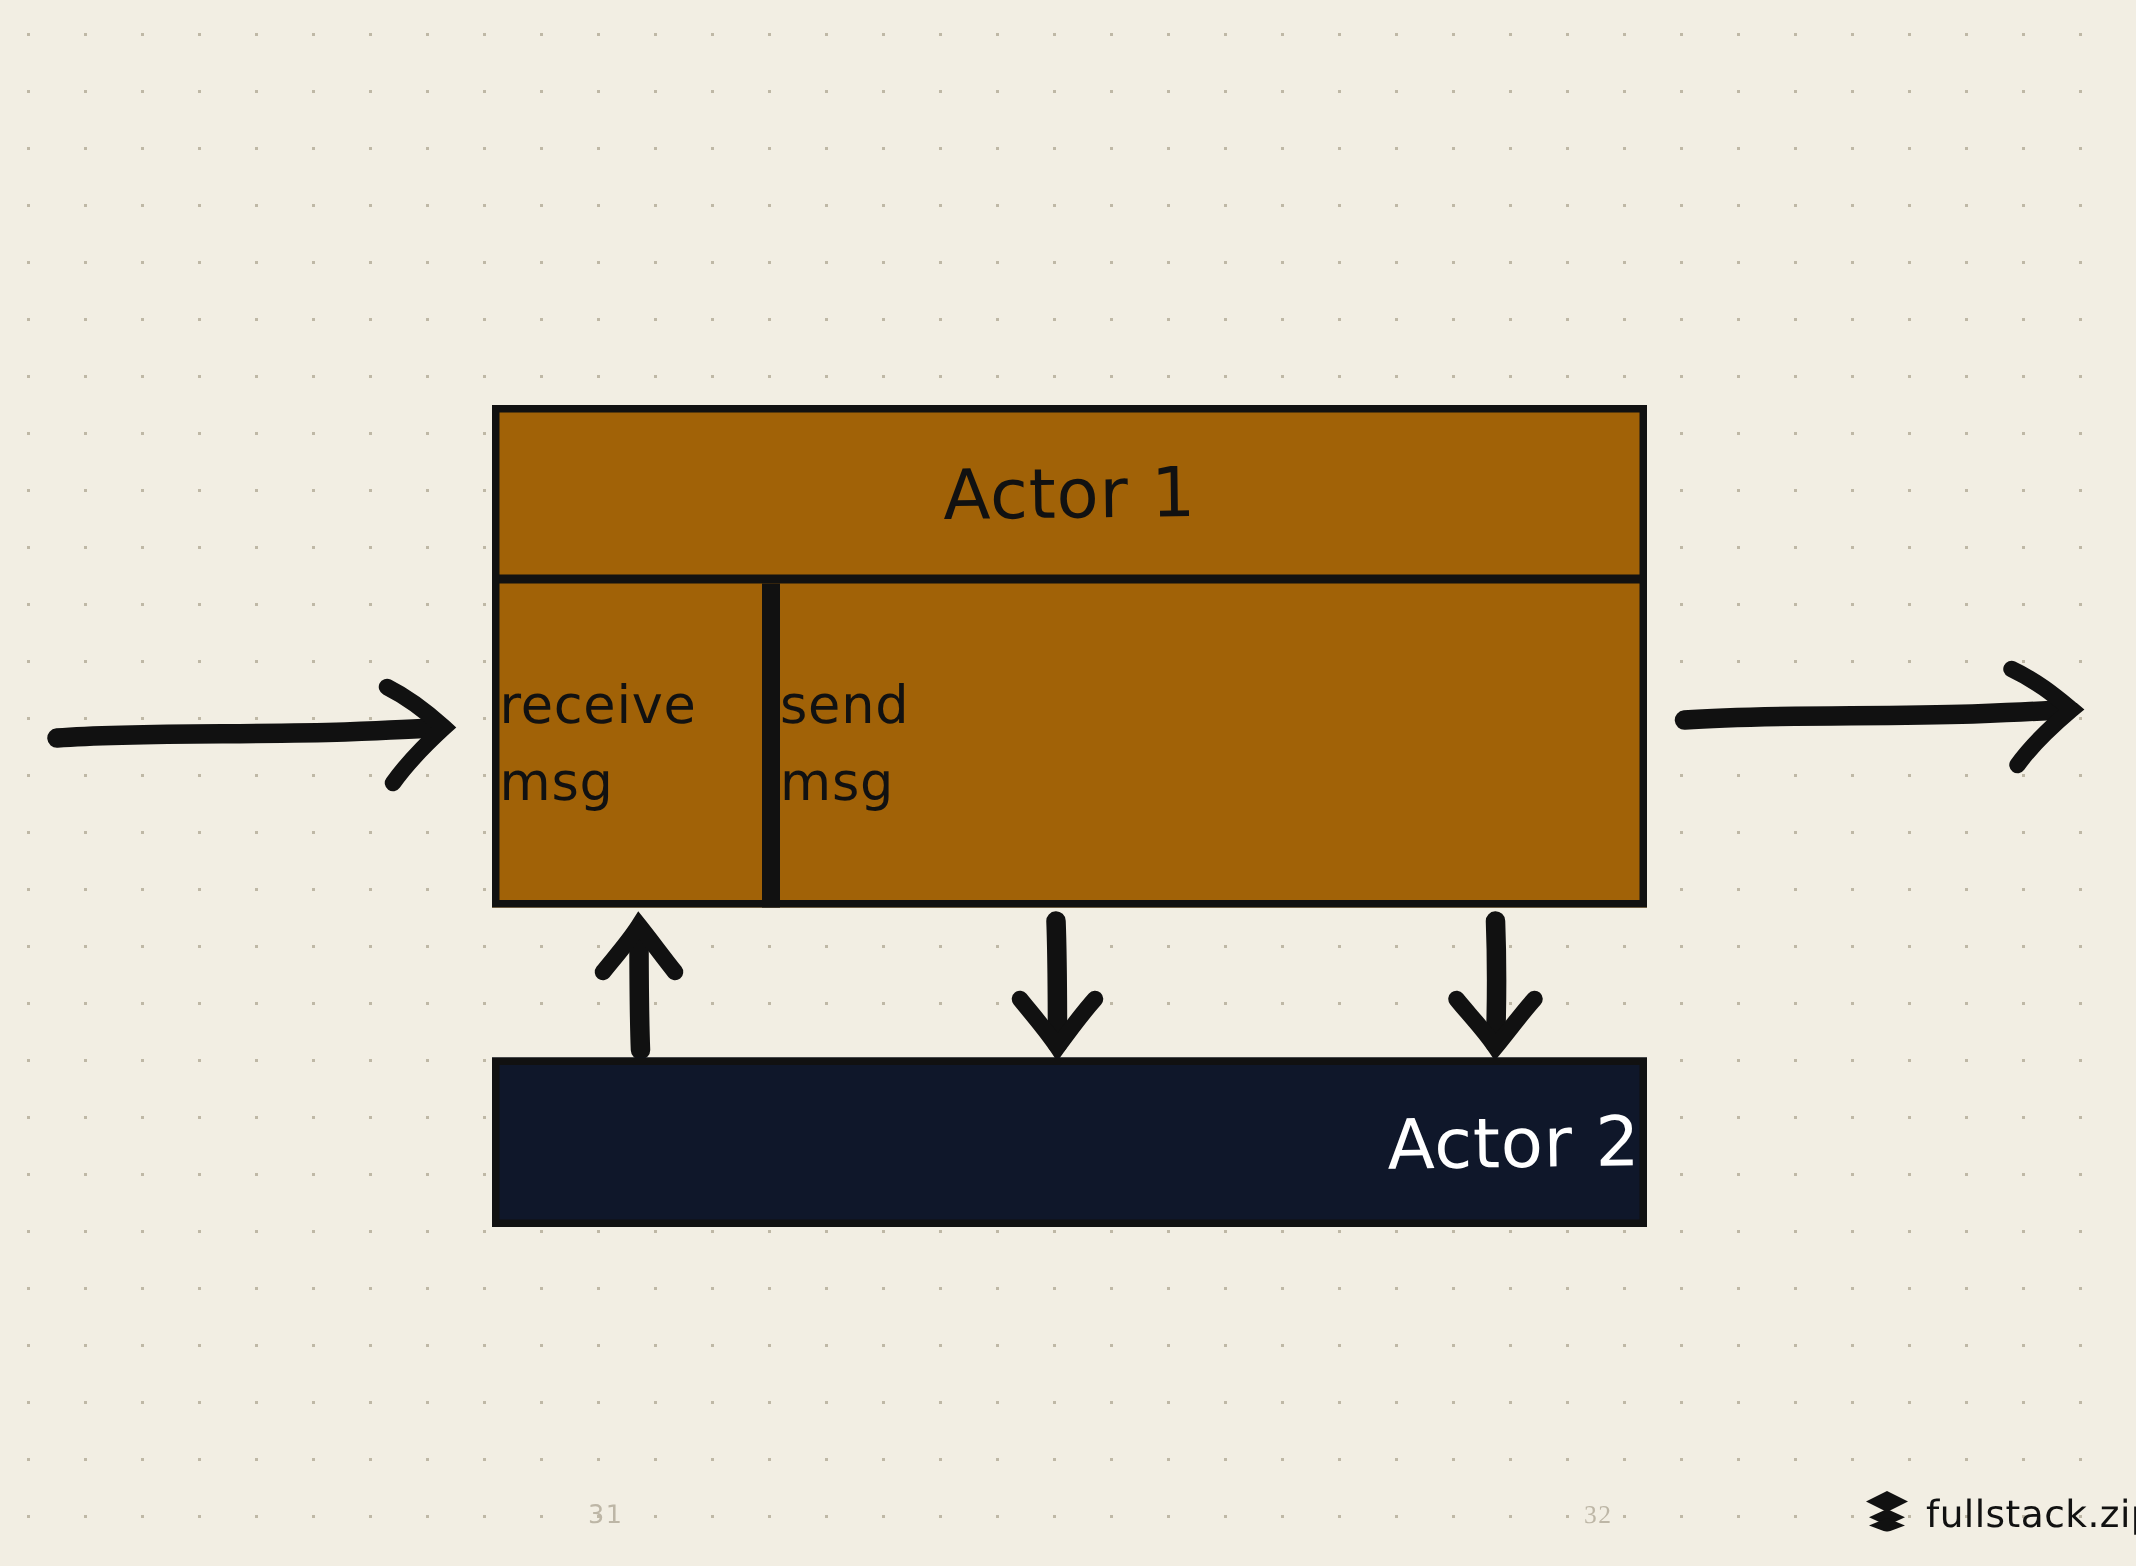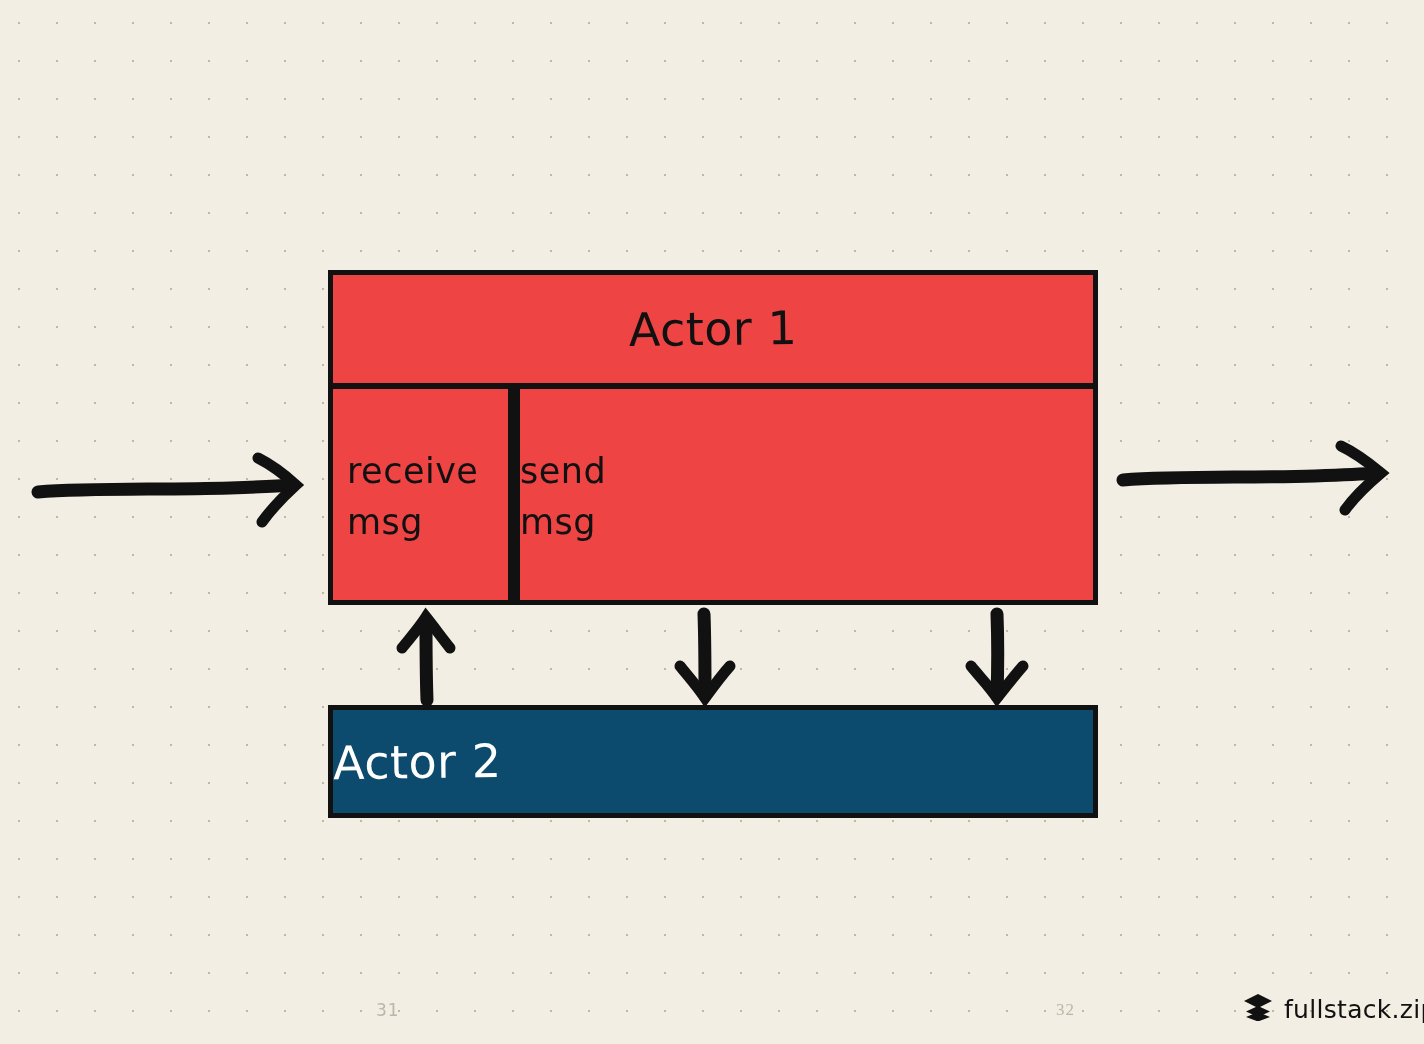--- a/index.html
+++ b/index.html
@@ -27,21 +27,21 @@
     color:#111111;
     -webkit-font-smoothing:antialiased;
   }
 
   
   #actor1 {
     position:absolute;
     left:328px; top:270px;
     width:770px; height:335px;
     border:5px solid #111111;
-    background:#ef4444;
+    background:#a16207;
   }
 
   #actor1-title {
     position:absolute;
     left:0; top:0; width:100%; height:108px;
     display:flex; align-items:center; justify-content:center;
     font-size:46px;
     transform:rotate(-0.7deg);
   }
 
@@ -56,21 +56,20 @@
     position:absolute;
     left:0; top:114px;
     width:100%; height:216px;
     display:flex;
   }
 
   .col-receive {
     width:181px;
     border-right:6px solid #111111;
     display:flex; flex-direction:column; justify-content:center;
-    padding-left:14px;
     font-size:35px; line-height:1.45;
   }
 
   .col-middle {
     flex:1;
     display:flex; flex-direction:column;
   }
 
   .mid-cell {
     flex:1;
@@ -88,22 +87,22 @@
   }
 
   .txt-line { display:block; }
 
   
   #actor2 {
     position:absolute;
     left:328px; top:705px;
     width:770px; height:113px;
     border:5px solid #111111;
-    background:#0c4a6e;
-    display:flex; align-items:center; justify-content:flex-start;
+    background:#0f172a;
+    display:flex; align-items:center; justify-content:flex-end;
   }
 
   #actor2-title {
     font-size:46px;
     color:#FFFFFF;
     transform:rotate(-0.8deg);
   }
 
   
   .arrow { position:absolute; }
@@ -117,21 +116,21 @@
   #arrow-down-rt  { left:960px; top:608px; }
 
   
   .page-num {
     position:absolute;
     font-family:"DejaVu Sans", sans-serif;
     font-size:17px;
     color:#BDB6A6;
     letter-spacing:1px;
   }
-  #page-num-left  { left:376px;  top:1000px; }
+  #page-num-left  { left:392px;  top:1000px; }
   #page-num-right { left:1056px; top:1000px;font-family:Liberation Serif, serif; }
 
   #brand {
     position:absolute;
     left:1243px; top:993px;
     display:flex; align-items:center; gap:11px;
   }
   #brand-text {
     font-size:25px;
     color:#111111;

